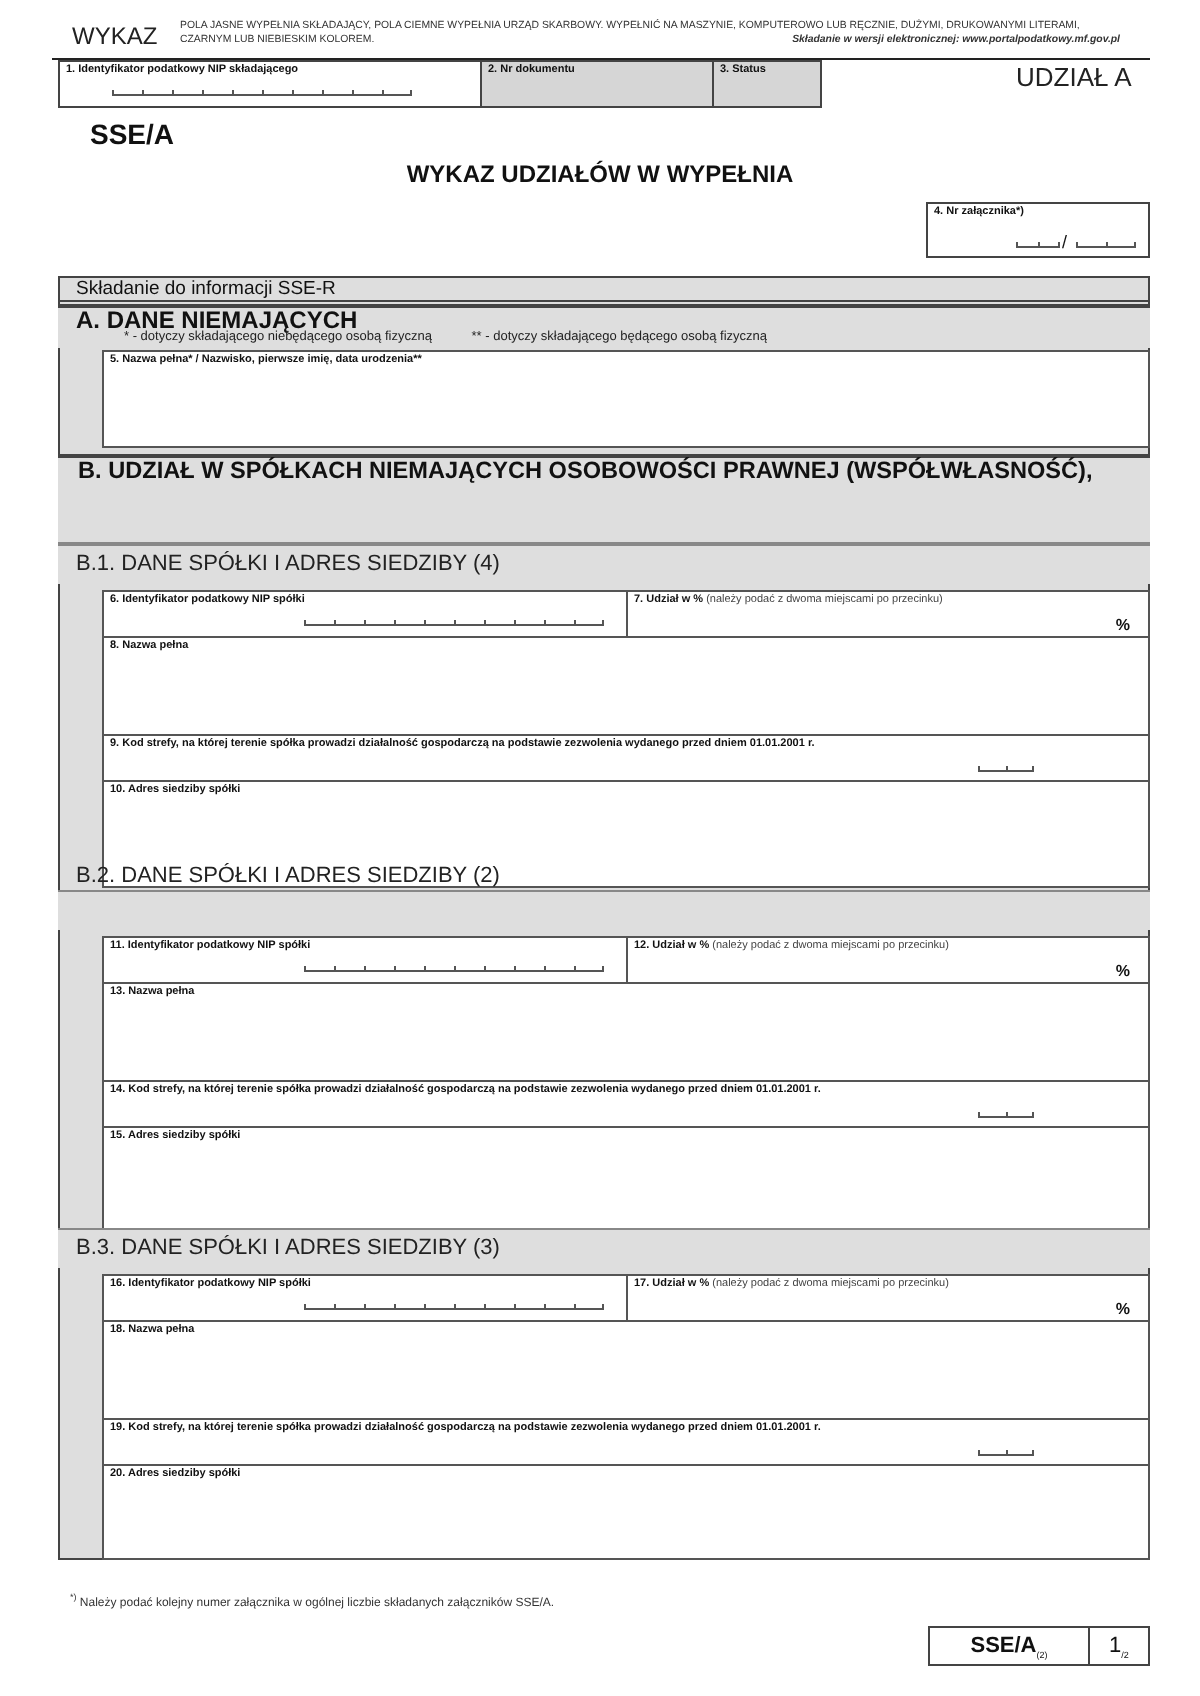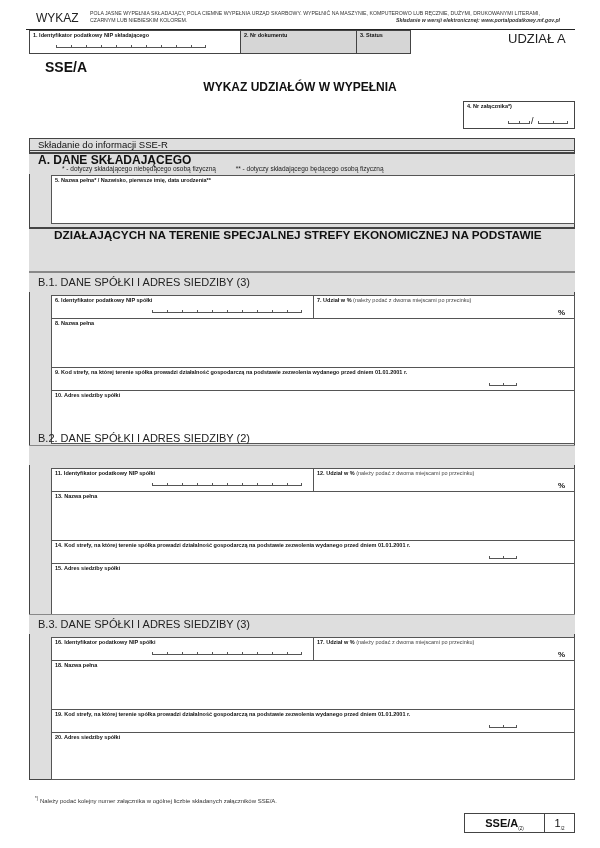--- a/index.html
+++ b/index.html
@@ -107,37 +107,37 @@
       <i style="left:0"></i>
       <i style="left:15px"></i>
       <i style="left:29px"></i>
     </div>
 </div>
 
 <div class="abs frame"></div>
 <div class="abs zal">Składanie do informacji SSE-R</div>
 
 <div class="abs secA-head"></div>
-<div class="abs secA-title">A. DANE SKŁADAJĄCEGO</div>
+<div class="abs secA-title">A. DANE NIEMAJĄCYCH</div>
 <div class="abs secA-notes">
   <span>* - dotyczy składającego niebędącego osobą fizyczną</span>
   <span>** - dotyczy składającego będącego osobą fizyczną</span>
 </div>
 <div class="field" style="left:51px; top:175px; width:524px; height:49px;">
   <div class="lbl">5. Nazwa pełna* / Nazwisko, pierwsze imię, data urodzenia**</div>
 </div>
 
 <div class="abs secB-head"></div>
 <div class="abs secB-title">
-  <span class="l2">DZIAŁAJĄCYCH NA TERENIE SPECJALNEJ STREFY EKONOMICZNEJ NA PODSTAWIE</span>
+  <span>B. UDZIAŁ W SPÓŁKACH NIEMAJĄCYCH OSOBOWOŚCI PRAWNEJ (WSPÓŁWŁASNOŚĆ),</span>
 </div>
 
 <div id="subs">
       <div class="sub-head" style="top:272px;"></div>
-      <div class="sub-title" style="top:276px;">B.1. DANE SPÓŁKI I ADRES SIEDZIBY (3)</div>
+      <div class="sub-title" style="top:276px;">B.1. DANE SPÓŁKI I ADRES SIEDZIBY (4)</div>
       <div class="field" style="left:51px; top:295px; width:263px; height:24px;">
         <div class="lbl">6. Identyfikator podatkowy NIP spółki</div>
         <div class="comb" style="left:100px; top:14px; width:150px;">
         <i style="left:0px"></i>
         <i style="left:15px"></i>
         <i style="left:30px"></i>
         <i style="left:45px"></i>
         <i style="left:60px"></i>
         <i style="left:75px"></i>
         <i style="left:90px"></i>

